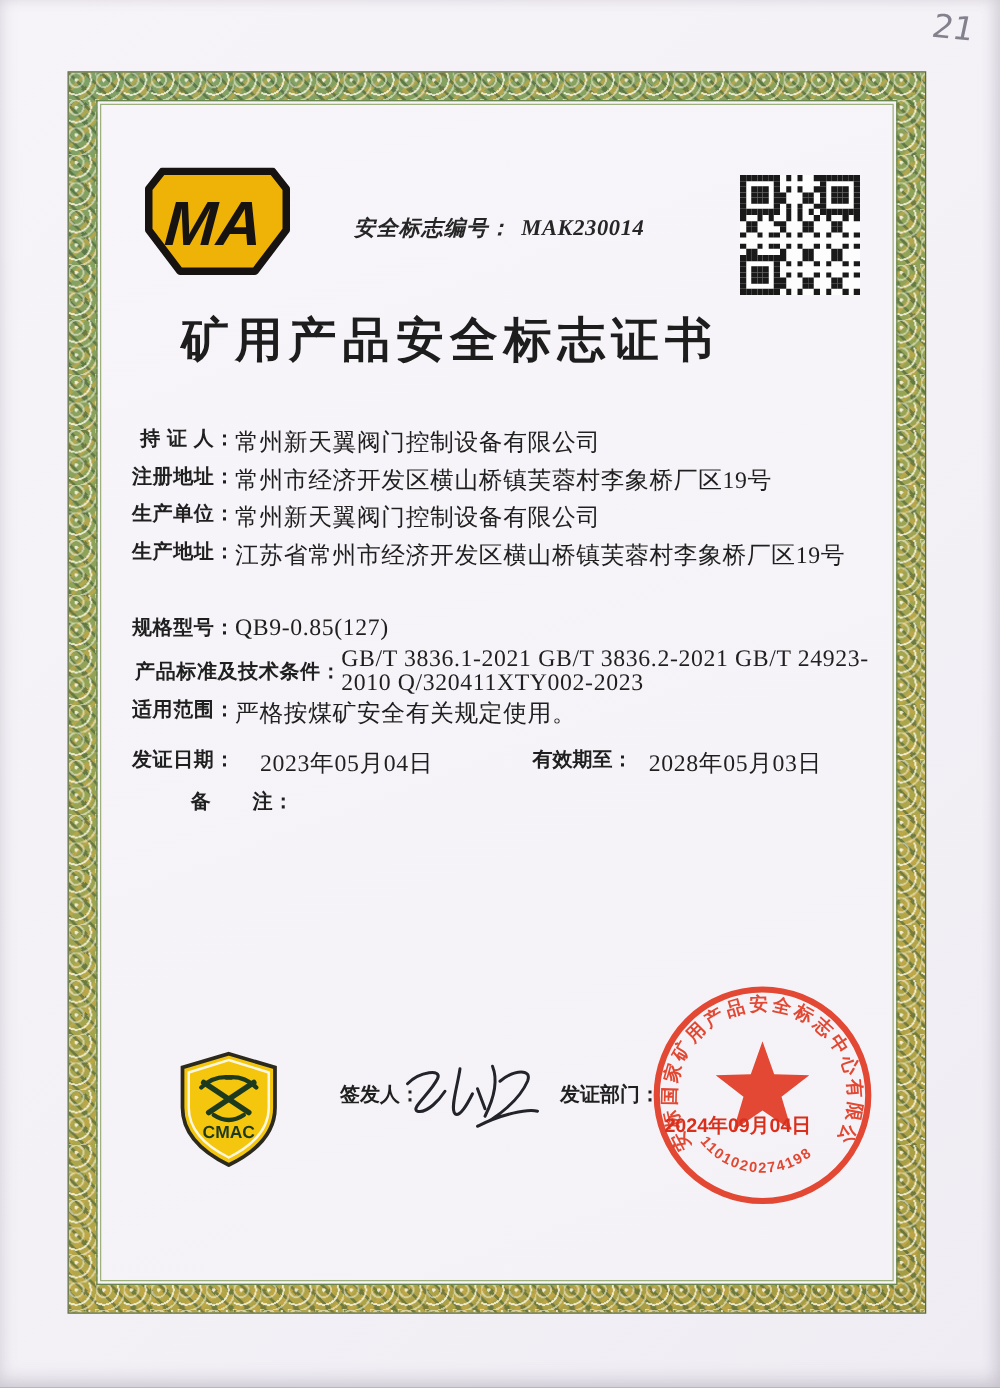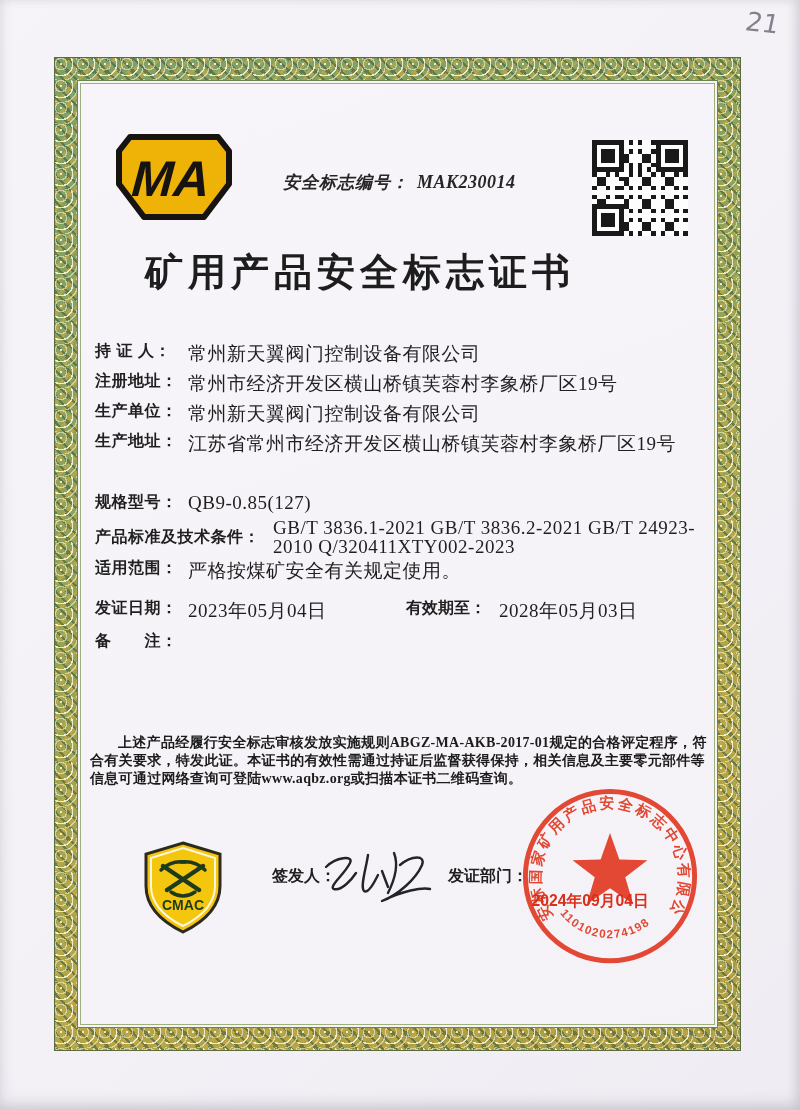--- a/index.html
+++ b/index.html
@@ -41,27 +41,27 @@
   }
   .abs{position:absolute;}
   .cert-line{left:283px;top:171px;font-size:17px;font-weight:bold;color:#262626;letter-spacing:1px;font-style:italic;}
   .cert-line .num{font-family:"Liberation Serif",serif;font-weight:600;font-size:18px;letter-spacing:.5px;margin-left:8px;}
   .doc-title{
     left:0;top:247px;width:720px;text-align:center;
     font-family:"Liberation Serif",serif;font-weight:bold;
     font-size:38px;color:#1d1d1d;letter-spacing:5px;
   }
   .row{position:absolute;left:95px;display:flex;align-items:flex-start;color:#1f1f1f;}
-  .row .lbl{width:93px;flex:0 0 93px;font-size:16px;font-weight:bold;letter-spacing:.5px;}
+  .row .lbl{width:93px;flex:0 0 93px;font-size:16px;font-weight:bold;letter-spacing:.5px;text-align:right;}
   .row .val{font-family:"Liberation Serif",serif;font-weight:normal;font-size:19px;letter-spacing:.5px;}
   .row.wide .lbl{width:178px;flex:0 0 178px;}
   .row.wide{align-items:center;}
   .row.wide .val{width:452px;line-height:19px;}
   .row .lbl2{margin-left:20px;width:93px;flex:0 0 93px;font-size:16px;font-weight:bold;}
-  .row .val1{width:198px;flex:0 0 198px;}
+  .row .val1{width:198px;flex:0 0 198px;margin-left:20px;}
   .statement{
     position:absolute;left:90px;top:734px;width:628px;
     font-family:"Liberation Serif",serif;font-weight:bold;
     font-size:14px;line-height:17.8px;color:#1c1c1c;
     text-indent:2em;letter-spacing:.3px;margin:0;
   }
   .signer-label{left:272px;top:866px;font-size:16px;font-weight:bold;color:#1f1f1f;}
   .issuer-label{left:448px;top:866px;font-size:16px;font-weight:bold;color:#1f1f1f;}
   .qr{left:592px;top:140px;width:96px;height:96px;display:grid;grid-template-columns:repeat(21,1fr);grid-template-rows:repeat(21,1fr);background:#fdfdfd;}
   .qr span{background:transparent;}
@@ -567,21 +567,20 @@
     <span class="lbl">发证日期：</span>
     <span class="val val1">2023年05月04日</span>
     <span class="lbl2">有效期至：</span>
     <span class="val">2028年05月03日</span>
   </div>
 
   <div class="row" style="top:631px">
     <span class="lbl" style="width:140px;flex:0 0 140px">备　　注：</span>
   </div>
 
-  <p class="statement">上述产品经履行安全标志审核发放实施规则ABGZ-MA-AKB-2017-01规定的合格评定程序，符合有关要求，特发此证。本证书的有效性需通过持证后监督获得保持，相关信息及主要零元部件等信息可通过网络查询可登陆www.aqbz.org或扫描本证书二维码查询。</p>
 
   <svg class="abs" style="left:141px;top:840px" width="84" height="96" viewBox="0 0 84 96">
     <path d="M42,3 L79,14 V46 Q79,74 42,92 Q5,74 5,46 V14 Z" fill="#f5c60e" stroke="#2c2a1f" stroke-width="3"></path>
     <path d="M42,8 L74,18 V46 Q74,70 42,86 Q10,70 10,46 V18 Z" fill="none" stroke="#fdf7df" stroke-width="2"></path>
     <g stroke="#1d3a1c" stroke-width="4.5" stroke-linecap="round">
       <path d="M22,26 L58,50" fill="none"></path>
       <path d="M62,26 L26,50" fill="none"></path>
       <path d="M20,30 Q30,20 44,22" fill="none" stroke-width="3.5"></path>
       <path d="M64,30 Q54,20 40,22" fill="none" stroke-width="3.5"></path>
       <path d="M30,52 Q42,60 54,52" fill="none" stroke-width="3.5"></path>

